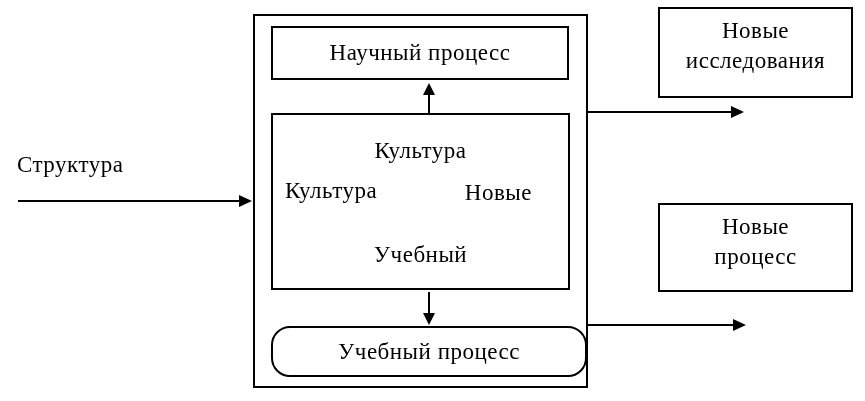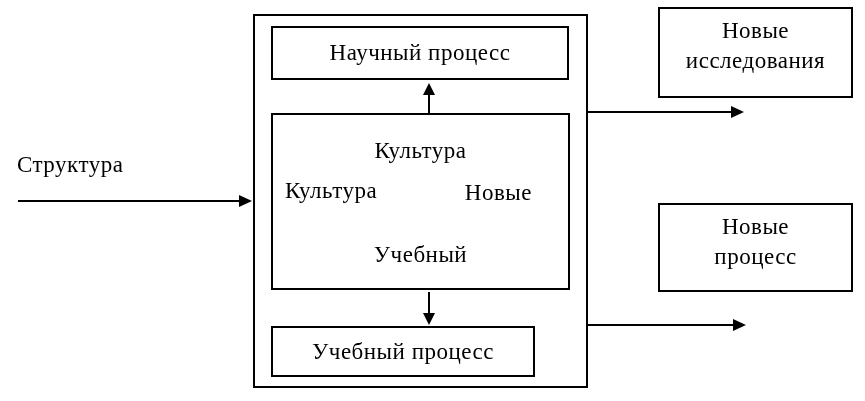--- a/index.html
+++ b/index.html
@@ -114,21 +114,21 @@
   <div class="box" style="left:271px; top:113px; width:299px; height:177px;">
     <div class="inner-label center-text" style="top:11px;">Культура</div>
     <div class="inner-label" style="left:12px; top:63px;">Культура</div>
     <div class="inner-label" style="right:36px; top:65px;">Новые</div>
     <div class="inner-label center-text" style="top:115px;">Учебный</div>
   </div>
 
   <div class="vline" style="left:428px; top:292px; height:22px;"></div>
   <div class="ah-down" style="left:423px; top:313px;"></div>
 
-  <div class="box flex-center" style="left:271px; top:326px; width:264px; height:51px;">
+  <div class="box flex-center" style="left:271px; top:326px; width:316px; height:51px;border-radius:19px;">
     <span class="box-label">Учебный процесс</span>
   </div>
 
   <div class="hline" style="left:588px; top:111px; width:145px;"></div>
   <div class="ah-right" style="left:731px; top:106px;"></div>
 
   <div class="hline" style="left:588px; top:324px; width:147px;"></div>
   <div class="ah-right" style="left:733px; top:319px;"></div>
 
   <div class="box two-line" style="left:658px; top:7px; width:195px; height:91px;">

